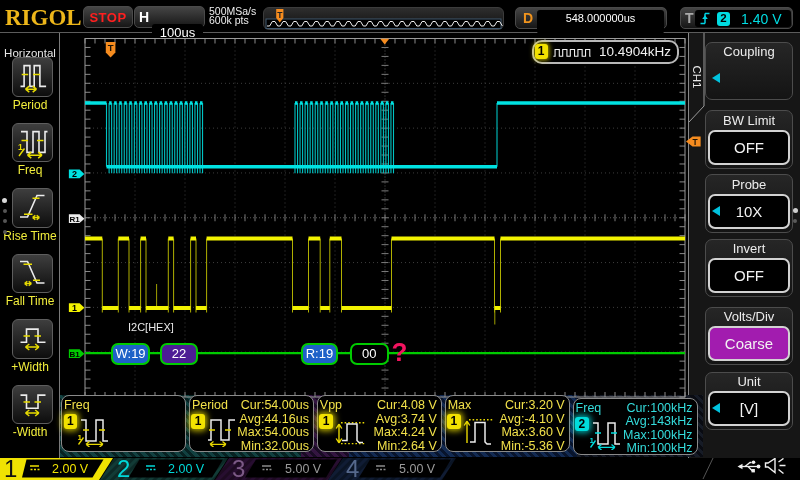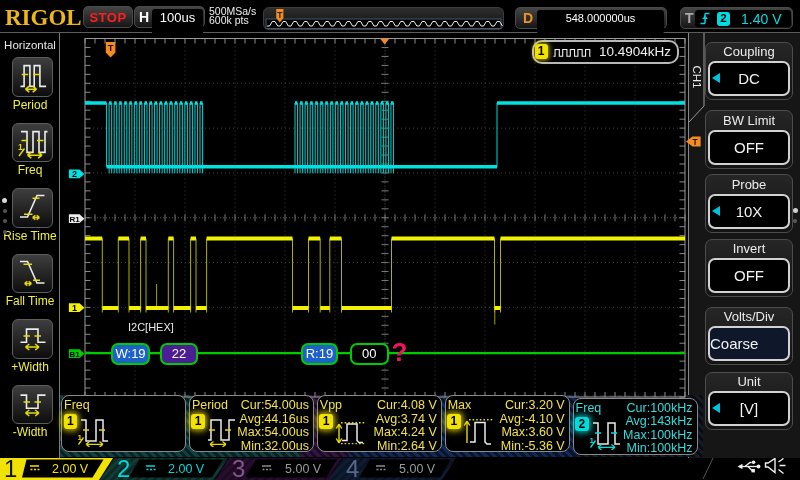--- a/index.html
+++ b/index.html
@@ -8,21 +8,21 @@
 .abs { position:absolute; }
 </style></head>
 <body>
 <div id="scr">
 
 <div class="abs" style="left:0;top:0;width:800px;height:33px;background:#000;border-bottom:1px solid #5c5c5c;"></div>
 <div class="abs" style="left:5px;top:5px;width:76px;height:24px;font-family:'Liberation Serif',serif;font-weight:bold;font-size:23px;color:#edb61a;letter-spacing:0px;">RIGOL</div>
 <div class="abs" style="left:83px;top:6px;width:50px;height:22px;border-radius:5px;border:1px solid #4a4a4a;background:linear-gradient(#454545,#161616);color:#ff1f1f;font-weight:bold;font-size:13px;text-align:center;line-height:21px;letter-spacing:0.5px;">STOP</div>
 <div class="abs" style="left:134px;top:6px;width:71px;height:22px;border-radius:5px;border:1px solid #4a4a4a;background:linear-gradient(#454545,#161616);">
   <span class="abs" style="left:4px;top:2px;color:#fff;font-weight:bold;font-size:14px;">H</span>
-  <div class="abs" style="left:17px;top:2px;width:51px;height:31px;background:#000;border-radius:3px;color:#fff;font-size:13px;text-align:center;line-height:17px;">100us</div>
+  <div class="abs" style="left:17px;top:17px;width:51px;height:31px;background:#000;border-radius:3px;color:#fff;font-size:13px;text-align:center;line-height:17px;">100us</div>
 </div>
 <div class="abs" style="left:209px;top:7px;width:55px;color:#eee;font-size:10.5px;line-height:8.4px;">
       <div>500MSa/s</div>
       <div style="margin-top:0.5px">600k pts</div>
     </div>
 
 <div class="abs" style="left:263px;top:7px;width:241px;height:23px;border-radius:6px;border:1px solid #3c3c3c;background:linear-gradient(#2e2e2e,#101010);"></div>
 <svg class="abs" style="left:263px;top:7px;" width="241" height="23" viewBox="0 0 241 23">
   <rect x="3" y="12" width="235" height="9.5" fill="#000" stroke="#41586e" stroke-width="1"></rect>
   <path d="M4.0 19 l2.6 0 l2.7 -4.5 l2.7 0 l2.7 4.5 M14.7 19 l2.6 0 l2.7 -4.5 l2.7 0 l2.7 4.5 M25.4 19 l2.6 0 l2.7 -4.5 l2.7 0 l2.7 4.5 M36.099999999999994 19 l2.6 0 l2.7 -4.5 l2.7 0 l2.7 4.5 M46.8 19 l2.6 0 l2.7 -4.5 l2.7 0 l2.7 4.5 M57.5 19 l2.6 0 l2.7 -4.5 l2.7 0 l2.7 4.5 M68.19999999999999 19 l2.6 0 l2.7 -4.5 l2.7 0 l2.7 4.5 M78.89999999999999 19 l2.6 0 l2.7 -4.5 l2.7 0 l2.7 4.5 M89.6 19 l2.6 0 l2.7 -4.5 l2.7 0 l2.7 4.5 M100.3 19 l2.6 0 l2.7 -4.5 l2.7 0 l2.7 4.5 M111.0 19 l2.6 0 l2.7 -4.5 l2.7 0 l2.7 4.5 M121.69999999999999 19 l2.6 0 l2.7 -4.5 l2.7 0 l2.7 4.5 M132.39999999999998 19 l2.6 0 l2.7 -4.5 l2.7 0 l2.7 4.5 M143.1 19 l2.6 0 l2.7 -4.5 l2.7 0 l2.7 4.5 M153.79999999999998 19 l2.6 0 l2.7 -4.5 l2.7 0 l2.7 4.5 M164.5 19 l2.6 0 l2.7 -4.5 l2.7 0 l2.7 4.5 M175.2 19 l2.6 0 l2.7 -4.5 l2.7 0 l2.7 4.5 M185.89999999999998 19 l2.6 0 l2.7 -4.5 l2.7 0 l2.7 4.5 M196.6 19 l2.6 0 l2.7 -4.5 l2.7 0 l2.7 4.5 M207.29999999999998 19 l2.6 0 l2.7 -4.5 l2.7 0 l2.7 4.5 M218.0 19 l2.6 0 l2.7 -4.5 l2.7 0 l2.7 4.5 M228.7 19 l2.6 0 l2.7 -4.5 l2.7 0 l2.7 4.5" stroke="#f0f0f0" stroke-width="1" fill="none"></path>
@@ -38,21 +38,21 @@
   <span class="abs" style="left:4px;top:2px;color:#aaa;font-weight:bold;font-size:14px;">T</span>
   <svg class="abs" style="left:19px;top:4px;" width="14" height="14" viewBox="0 0 14 14">
     <path d="M0.5 11.5 h4.5 M5 11.5 V1.5 M5 1.5 h4.5" stroke="#00d2e2" stroke-width="1.5" fill="none"></path>
     <polygon points="2.2,7 7.8,7 5,3.2" fill="#00d2e2"></polygon>
   </svg>
   <div class="abs" style="left:36px;top:4px;width:13px;height:13.5px;background:#00dce2;border-radius:3px;color:#000;font-weight:bold;font-size:11.5px;text-align:center;line-height:13.5px;">2</div>
   <span class="abs" style="left:60px;top:2.5px;color:#00dce2;font-size:14px;">1.40 V</span>
 </div>
 
 <div class="abs" id="leftbar" style="left:0;top:33px;width:60px;height:425px;background:#000;border-right:1px solid #7a7a7a;"></div>
-<div class="abs" style="left:0;top:39px;width:60px;text-align:center;color:#e8e8e8;font-size:11.5px;">Horizontal</div>
+<div class="abs" style="left:0;top:47px;width:60px;text-align:center;color:#e8e8e8;font-size:11.5px;">Horizontal</div>
 
 <div class="abs" style="left:11.5px;top:57px;width:41px;height:39.5px;border-radius:6px;border:1px solid #5e5e5e;background:linear-gradient(#3e3e3e,#0d0d0d);"><svg width="39" height="37.5" viewBox="0 0 39 37.5">
         <path d="M7.5 28.4 h3.6 v-20.8 h5.8 v20.8 h4.3 v-20.8 h5.7 v20.8 h6.2" stroke="#ececec" stroke-width="1.6" fill="none"></path>
         <path d="M8.7 16.5 h6.5 M20 16.5 h7" stroke="#e8dc00" stroke-width="1.5"></path>
         <path d="M12.5 31.2 h11 M12.5 31.2 l3.8 -3 M12.5 31.2 l3.8 3 M23.5 31.2 l-3.8 -3 M23.5 31.2 l-3.8 3" stroke="#e8dc00" stroke-width="1.5" fill="none"></path>
       </svg></div>
 <div class="abs" style="left:0;top:97.5px;width:60px;text-align:center;color:#f2ee3c;font-size:12px;">Period</div>
 <div class="abs" style="left:11.5px;top:122.5px;width:41px;height:39.5px;border-radius:6px;border:1px solid #5e5e5e;background:linear-gradient(#3e3e3e,#0d0d0d);"><svg width="39" height="37.5" viewBox="0 0 39 37.5">
         <path d="M8 7.6 h6 v20.8 h6 v-20.8 h6 v20.8 h6 v-20.8 h2.5" stroke="#ececec" stroke-width="1.6" fill="none"></path>
         <path d="M8.5 16.5 h6.5 M24 16.5 h6.5" stroke="#e8dc00" stroke-width="1.5"></path>
@@ -91,35 +91,34 @@
 <div class="abs" style="left:2.5px;top:219px;width:4px;height:4px;border-radius:50%;background:#555;"></div>
 <div class="abs" style="left:2.5px;top:229.5px;width:4px;height:4px;border-radius:50%;background:#555;"></div>
 
 <div class="abs" style="left:688px;top:33px;width:112px;height:425px;background:#161616;border-left:1px solid #888;"></div>
 <svg class="abs" style="left:688px;top:33px;" width="20" height="100" viewBox="0 0 20 100">
   <path d="M16 0 V73 L1 89" stroke="#9a9a9a" stroke-width="1" fill="none"></path>
 </svg>
 <div class="abs" style="left:676px;top:69px;width:42px;height:16px;color:#e8e8e8;font-size:11.5px;transform:rotate(90deg);text-align:center;line-height:16px;white-space:nowrap;">CH1</div>
 <div class="abs" style="left:705px;top:41.5px;width:88px;height:58.5px;border:1px solid #4c4c4c;border-radius:7px;background:linear-gradient(#262626,#141414);"></div>
 <div class="abs" style="left:705px;top:44.0px;width:88px;text-align:center;color:#ececec;font-size:13px;">Coupling</div>
-<div class="abs" style="left:708px;top:61.0px;width:82px;height:35px;background:#000;border:2px solid #d2d2d2;border-radius:7px;color:#f2f2f2;font-size:15px;text-align:center;line-height:31px;">DC</div>
 <div class="abs" style="left:712px;top:73.0px;width:0;height:0;border-top:5.5px solid transparent;border-bottom:5.5px solid transparent;border-right:8px solid #00c2de;"></div>
 <div class="abs" style="left:705px;top:110px;width:88px;height:58.5px;border:1px solid #4c4c4c;border-radius:7px;background:linear-gradient(#262626,#141414);"></div>
 <div class="abs" style="left:705px;top:112.5px;width:88px;text-align:center;color:#ececec;font-size:13px;">BW Limit</div>
 <div class="abs" style="left:708px;top:129.5px;width:82px;height:35px;background:#000;border:2px solid #d2d2d2;border-radius:7px;color:#f2f2f2;font-size:15px;text-align:center;line-height:31px;">OFF</div>
 <div class="abs" style="left:705px;top:174.3px;width:88px;height:58.5px;border:1px solid #4c4c4c;border-radius:7px;background:linear-gradient(#262626,#141414);"></div>
 <div class="abs" style="left:705px;top:176.8px;width:88px;text-align:center;color:#ececec;font-size:13px;">Probe</div>
 <div class="abs" style="left:708px;top:193.8px;width:82px;height:35px;background:#000;border:2px solid #d2d2d2;border-radius:7px;color:#f2f2f2;font-size:15px;text-align:center;line-height:31px;">10X</div>
 <div class="abs" style="left:712px;top:205.8px;width:0;height:0;border-top:5.5px solid transparent;border-bottom:5.5px solid transparent;border-right:8px solid #00c2de;"></div>
 <div class="abs" style="left:705px;top:238.5px;width:88px;height:58.5px;border:1px solid #4c4c4c;border-radius:7px;background:linear-gradient(#262626,#141414);"></div>
 <div class="abs" style="left:705px;top:241.0px;width:88px;text-align:center;color:#ececec;font-size:13px;">Invert</div>
 <div class="abs" style="left:708px;top:258.0px;width:82px;height:35px;background:#000;border:2px solid #d2d2d2;border-radius:7px;color:#f2f2f2;font-size:15px;text-align:center;line-height:31px;">OFF</div>
 <div class="abs" style="left:705px;top:306.9px;width:88px;height:58.5px;border:1px solid #4c4c4c;border-radius:7px;background:linear-gradient(#262626,#141414);"></div>
 <div class="abs" style="left:705px;top:309.4px;width:88px;text-align:center;color:#ececec;font-size:13px;">Volts/Div</div>
-<div class="abs" style="left:708px;top:326.4px;width:82px;height:35px;background:#0f172a;border:2px solid #d2d2d2;border-radius:7px;color:#f2f2f2;font-size:15px;line-height:31px;">Coarse</div>
+<div class="abs" style="left:708px;top:326.4px;width:82px;height:35px;background:#a21caf;border:2px solid #d2d2d2;border-radius:7px;color:#f2f2f2;font-size:15px;text-align:center;line-height:31px;">Coarse</div>
 <div class="abs" style="left:705px;top:371.5px;width:88px;height:58.5px;border:1px solid #4c4c4c;border-radius:7px;background:linear-gradient(#262626,#141414);"></div>
 <div class="abs" style="left:705px;top:374.0px;width:88px;text-align:center;color:#ececec;font-size:13px;">Unit</div>
 <div class="abs" style="left:708px;top:391.0px;width:82px;height:35px;background:#000;border:2px solid #d2d2d2;border-radius:7px;color:#f2f2f2;font-size:15px;text-align:center;line-height:31px;">[V]</div>
 <div class="abs" style="left:712px;top:403.0px;width:0;height:0;border-top:5.5px solid transparent;border-bottom:5.5px solid transparent;border-right:8px solid #00c2de;"></div>
 <div class="abs" style="left:793px;top:207.5px;width:5px;height:5px;border-radius:50%;background:#cfcfcf;"></div>
 <div class="abs" style="left:793px;top:218.5px;width:4px;height:4px;border-radius:50%;background:#5a5a5a;"></div>
 
 <div class="abs" style="left:60px;top:395px;width:241px;height:62px;background:repeating-linear-gradient(45deg,#114040 0 3px,#072222 3px 6px);"></div>
 <div class="abs" style="left:301px;top:395px;width:48px;height:62px;background:repeating-linear-gradient(45deg,#331540 0 3px,#190b24 3px 6px);"></div>
 <div class="abs" style="left:349px;top:395px;width:228px;height:62px;background:repeating-linear-gradient(45deg,#122a52 0 3px,#08142c 3px 6px);"></div>

